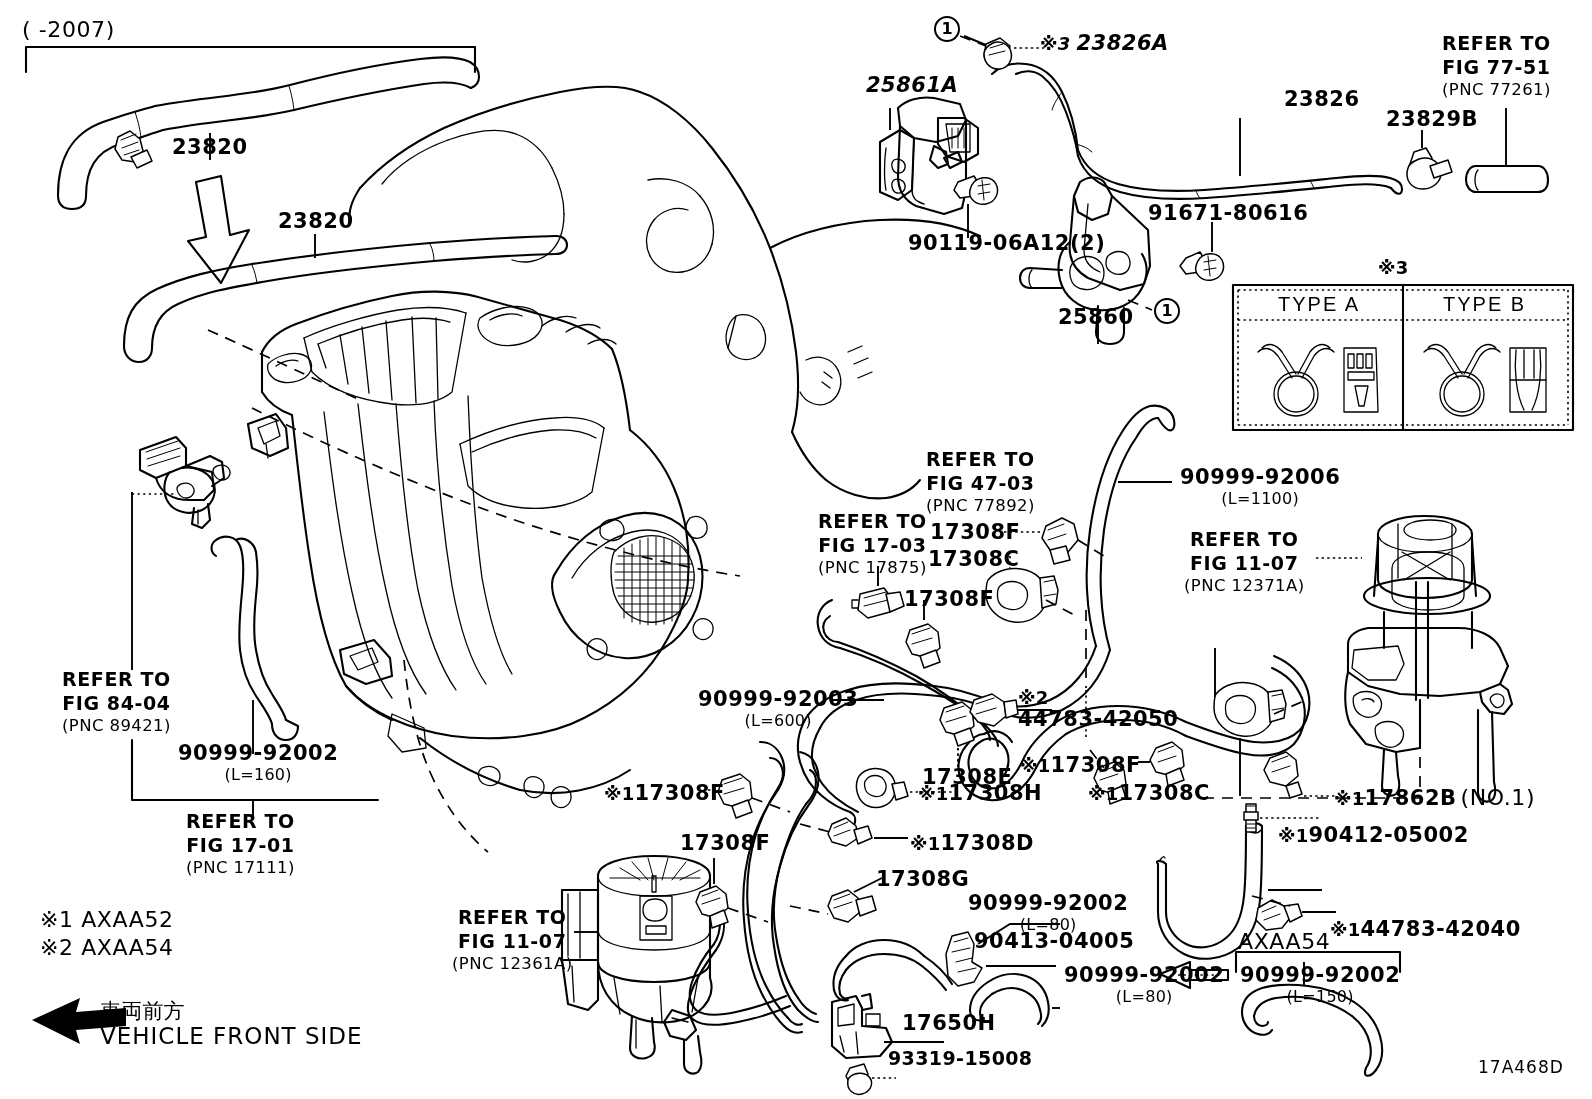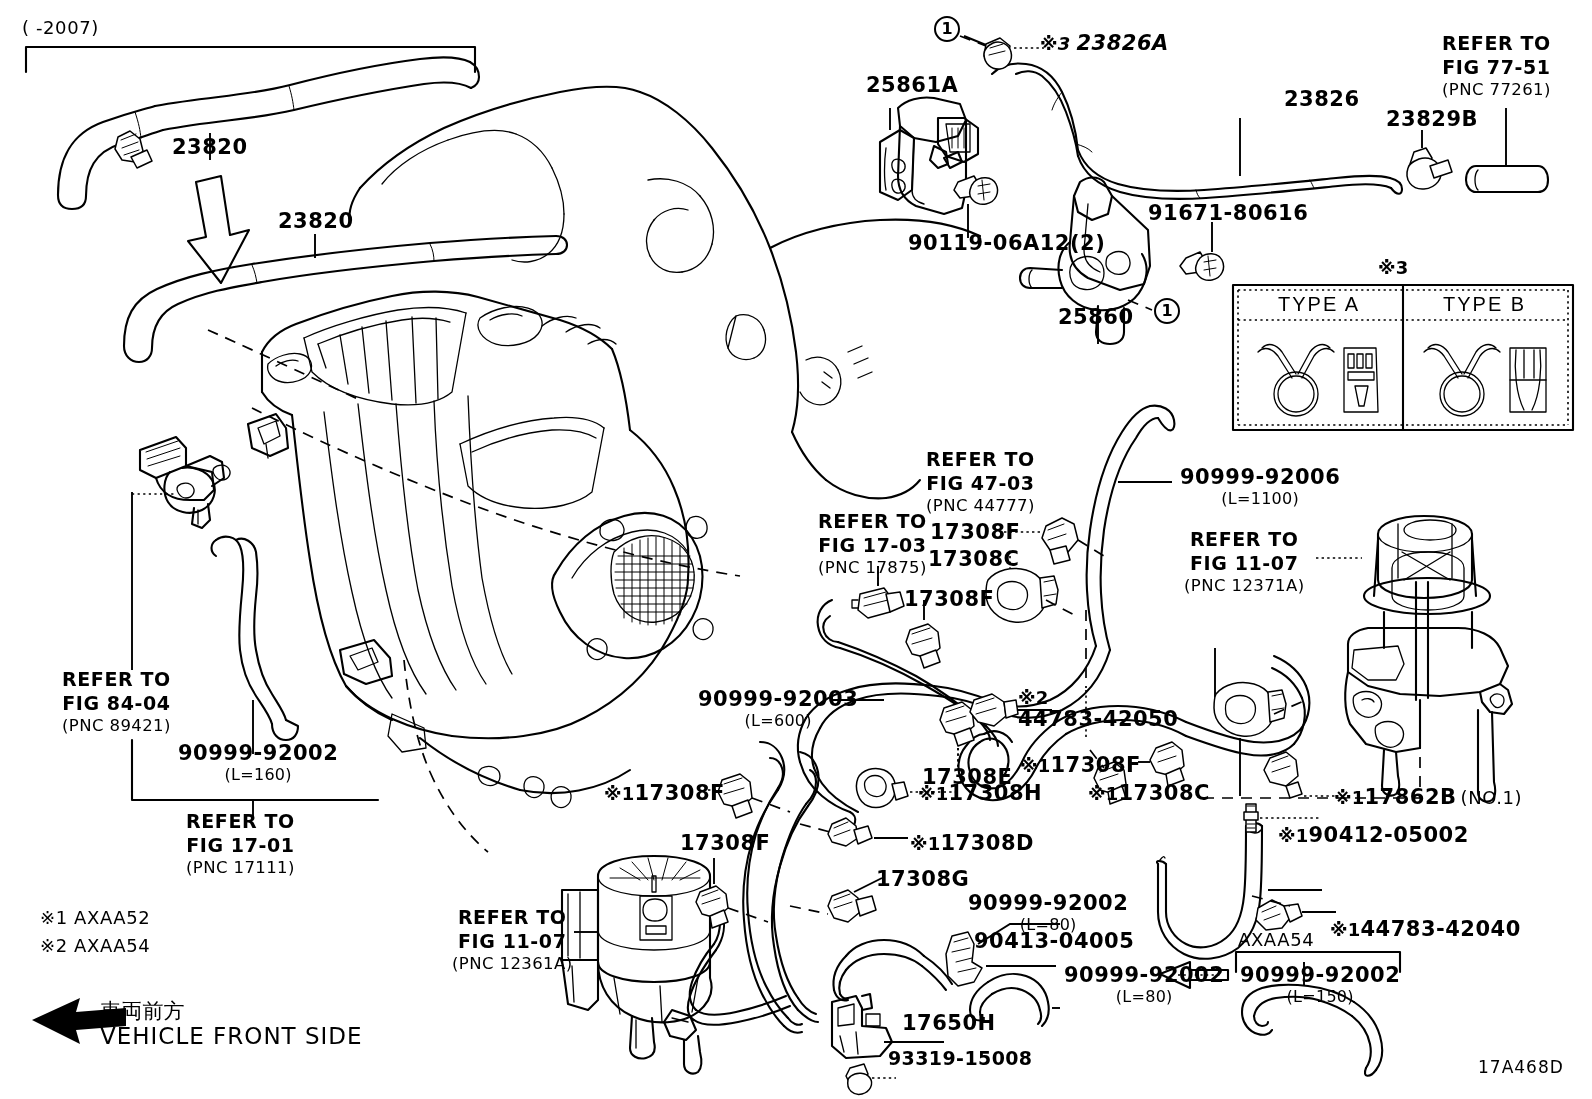--- a/index.html
+++ b/index.html
@@ -21,21 +21,21 @@
     white-space:nowrap;
     line-height:1.12;
     letter-spacing:0.2px;
   }
   .pn{ font-size:21px; font-weight:bold; letter-spacing:0.5px; }
   .pn-sm{ font-size:19px; font-weight:bold; letter-spacing:0.4px; }
   .refer{ font-size:19px; font-weight:bold; letter-spacing:0.6px; line-height:1.25; }
   .refer .pnc{ font-size:16.5px; font-weight:normal; letter-spacing:0.4px; display:block; text-align:center; }
   .len{ font-size:16px; font-weight:normal; letter-spacing:0.3px; display:block; text-align:center; }
   .mark{ font-weight:bold; font-size:18px; }
-  .note{ font-size:18px; font-weight:normal; letter-spacing:0.6px; font-family:"DejaVu Sans", sans-serif; }
+  .note{ font-size:22px; font-weight:normal; letter-spacing:0.6px; font-family:"DejaVu Sans", sans-serif; }
   .typehdr{ font-size:20px; font-weight:normal; letter-spacing:2px; font-family:Liberation Sans, sans-serif;}
   .jp{ font-size:21px; font-weight:normal; }
   .frontside{ font-size:23px; font-weight:normal; letter-spacing:1px; }
   .drawno{ font-size:17px; font-weight:normal; letter-spacing:1px; }
   .ctr{ text-align:center; }
   .circnum{
     position:absolute; width:26px; height:26px; border:2px solid #000;
     border-radius:50%; font-size:16px; font-weight:bold; text-align:center;
     line-height:22px; background:#fff;
   }
@@ -641,21 +641,21 @@
 
     <path class="dot" d="M958 748 L958 766"></path>
   </svg>
 
   <div class="lbl note" style="left:22px; top:18px;">(   -2007)</div>
 
   <div class="lbl pn" style="left:172px; top:136px;">23820</div>
 
   <div class="lbl pn" style="left:278px; top:210px;">23820</div>
 
-  <div class="lbl pn" style="left:866px; top:74px;">25861A</div>
+  <div class="lbl pn" style="left:866px; top:74px;font-style:italic;">25861A</div>
 
   <div class="lbl" style="left:1040px; top:32px;font-style:italic;">
     <span class="mark">※3</span><span class="pn" style="margin-left:6px;">23826A</span>
   </div>
 
   <div class="lbl pn" style="left:1284px; top:88px;">23826</div>
 
   <div class="lbl pn" style="left:1386px; top:108px;">23829B</div>
 
   <div class="lbl refer ctr" style="left:1442px; top:32px;">
@@ -673,21 +673,21 @@
   <div class="circnum" style="left:934px; top:16px;">1</div>
   <div class="circnum" style="left:1154px; top:298px;">1</div>
 
   <div class="lbl mark" style="left:1378px; top:258px;">※3</div>
   <div class="lbl typehdr" style="left:1278px; top:293px;">TYPE A</div>
   <div class="lbl typehdr" style="left:1443px; top:293px;">TYPE B</div>
 
   <div class="lbl refer ctr" style="left:926px; top:448px;">
     <span>REFER TO</span><br>
     <span>FIG 47-03</span>
-    <span class="pnc">(PNC 44777)</span>
+    <span class="pnc">(PNC 77892)</span>
   </div>
 
   <div class="lbl refer ctr" style="left:818px; top:510px;">
     <span>REFER TO</span><br>
     <span>FIG 17-03</span>
     <span class="pnc">(PNC 17875)</span>
   </div>
 
   <div class="lbl pn" style="left:930px; top:521px;">17308F</div>
 

